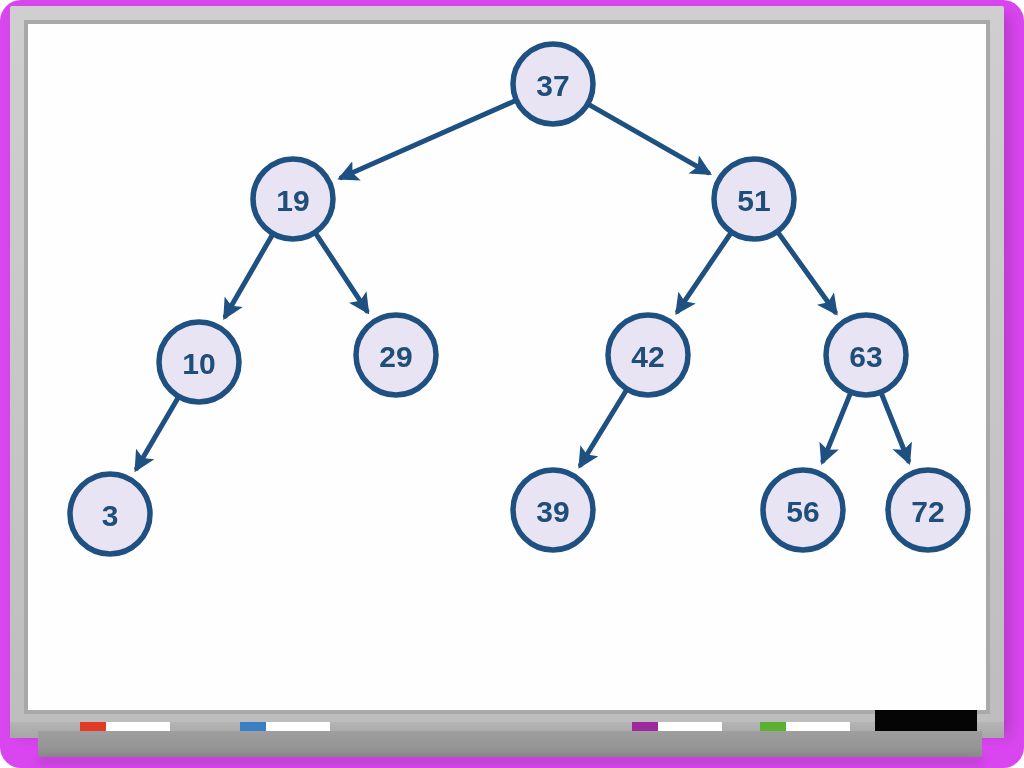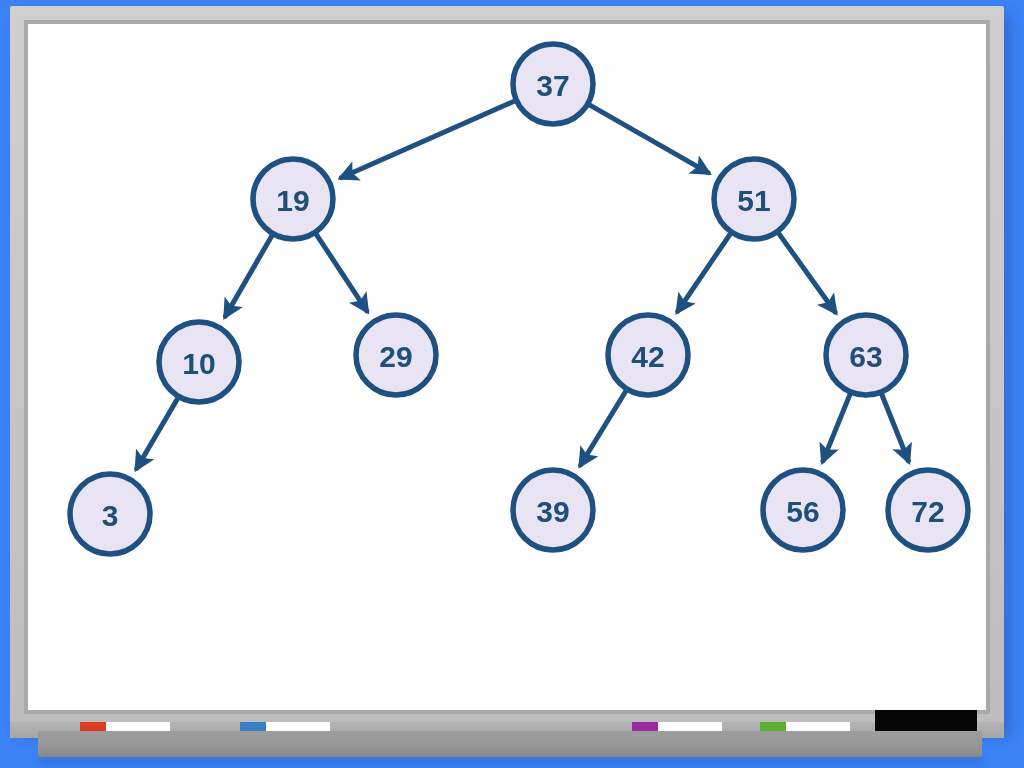--- a/index.html
+++ b/index.html
@@ -10,21 +10,22 @@
     width: 1024px;
     height: 768px;
     overflow: hidden;
     font-family: "Liberation Sans", sans-serif;
   }
 
   #stage {
     position: relative;
     width: 1024px;
     height: 768px;
-    background: #3b82f6;
+    background: #d946ef;
+    border-radius: 21px;
   }
 
   
   .wb-shadow {
     position: absolute;
     left: 18px;
     top: 14px;
     width: 992px;
     height: 722px;
     background: rgba(0,0,0,0.16);

